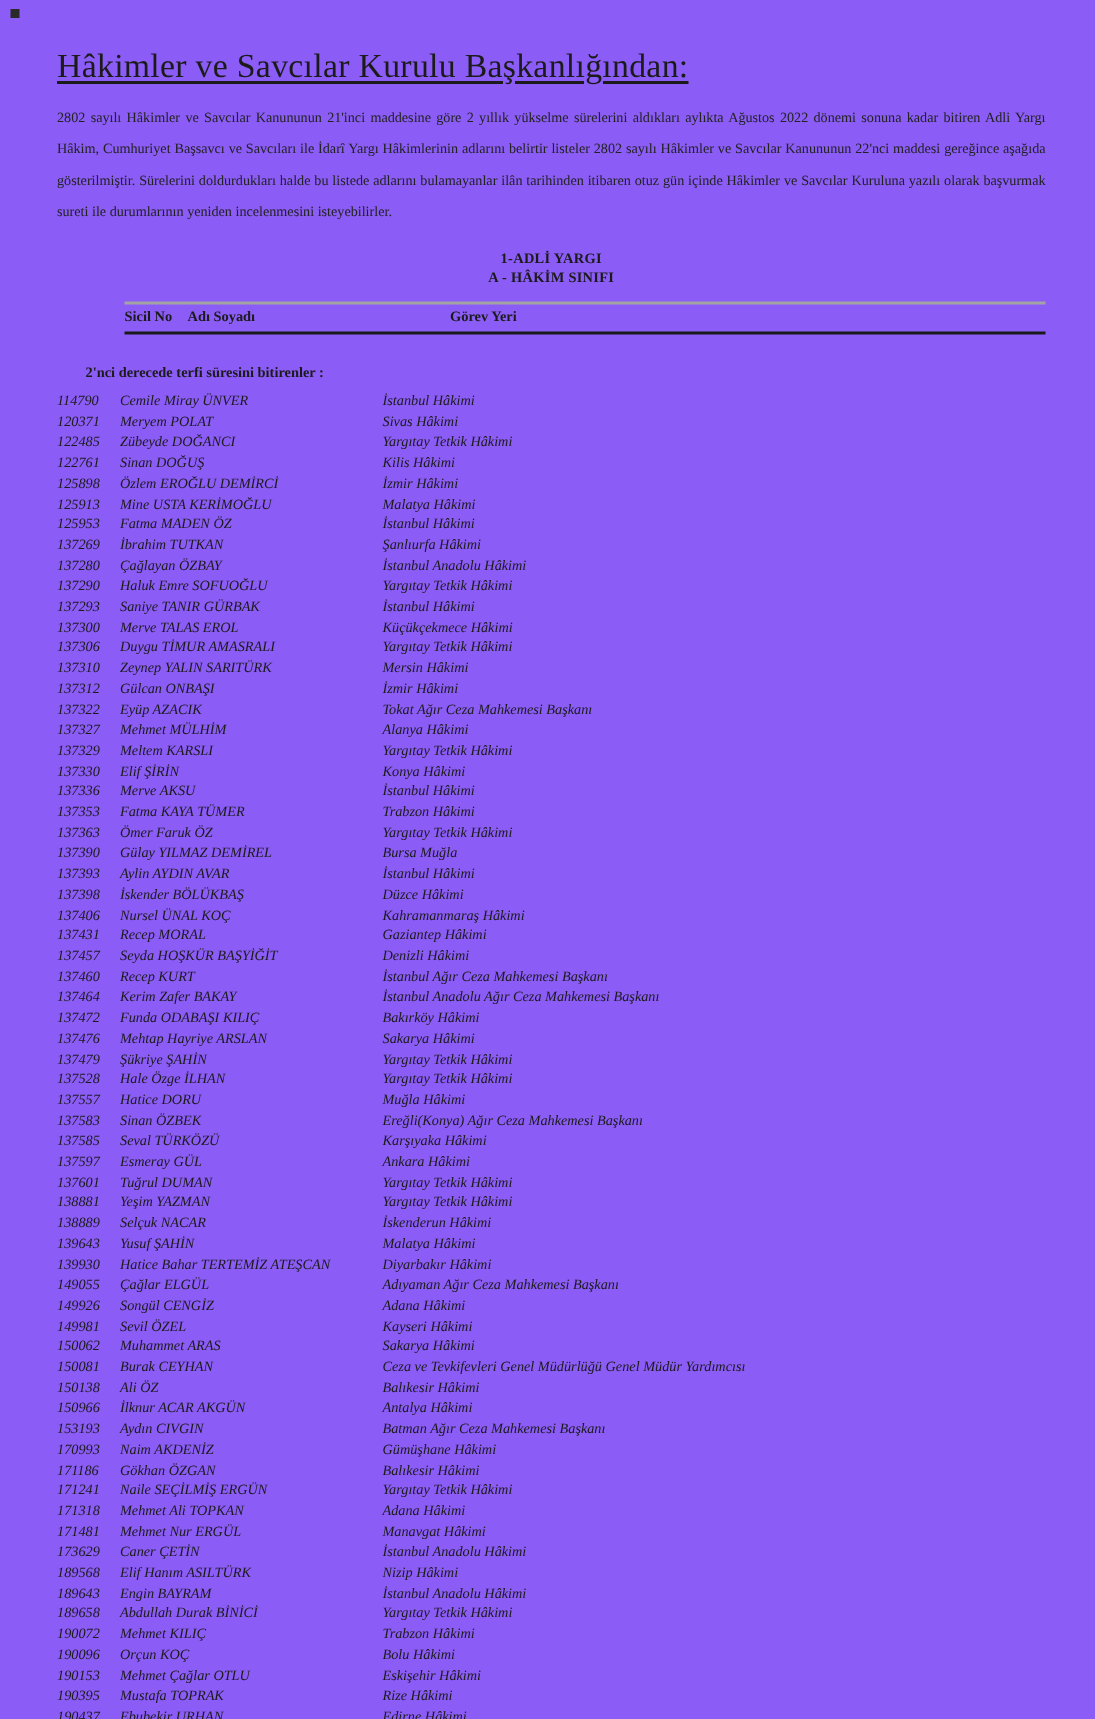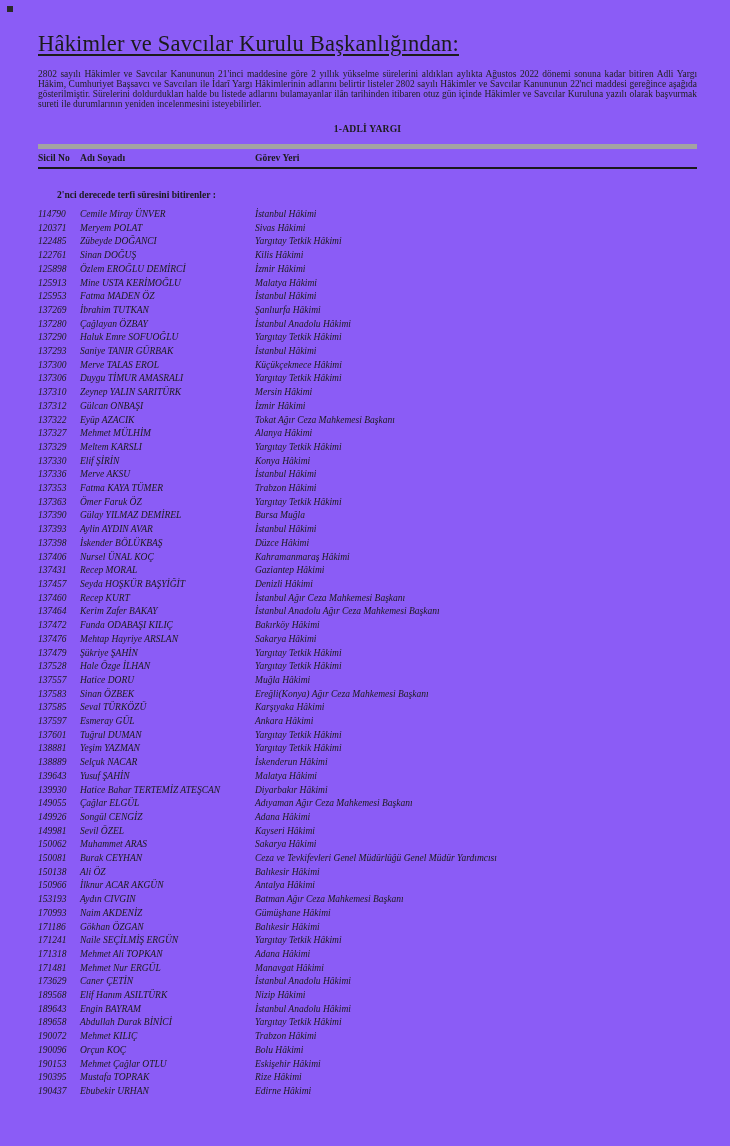--- a/index.html
+++ b/index.html
@@ -26,44 +26,45 @@
     font-weight: 400;
     letter-spacing: 0.2px;
     text-decoration: underline;
     text-underline-offset: 3px;
     text-decoration-thickness: 1.5px;
     white-space: nowrap;
   }
   .intro {
     margin: 12px 0 0 0;
     font-size: 9.45px;
-    line-height: 10px;
+    line-height: 21px;
     text-align: justify;
     color: #222;
   }
   .center-heads {
     margin-top: 13px;
     text-align: center;
     font-weight: bold;
     font-size: 9.6px;
     line-height: 13px;
     letter-spacing: 0.2px;
   }
   .grid {
     display: grid;
     grid-template-columns: 42px 175px 1fr;
     column-gap: 0;
   }
   .thead {
     margin-top: 9px;
-    border-top: 5px solid #a3a3a3;
+    border-top: 2px solid #a3a3a3;
     border-bottom: 2px solid #1a1a1a;
     padding: 3px 0 4px 0;
     font-weight: bold;
     font-size: 9.6px;
+    margin-left: 45px;
   }
   .group-heading {
     margin: 20px 0 0 19px;
     font-weight: bold;
     font-size: 9.6px;
   }
   .tbody {
     margin-top: 8px;
     font-size: 9.5px;
     font-style: italic;
@@ -82,20 +83,21 @@
 <div class="page">
 
   <div class="artifact"></div>
 
   <h1 class="title">Hâkimler ve Savcılar Kurulu Başkanlığından:</h1>
 
   <p class="intro">2802 sayılı Hâkimler ve Savcılar Kanununun 21'inci maddesine göre 2 yıllık yükselme sürelerini aldıkları aylıkta Ağustos 2022 dönemi sonuna kadar bitiren Adli Yargı Hâkim, Cumhuriyet Başsavcı ve Savcıları ile İdarî Yargı Hâkimlerinin adlarını belirtir listeler 2802 sayılı Hâkimler ve Savcılar Kanununun 22'nci maddesi gereğince aşağıda gösterilmiştir. Sürelerini doldurdukları halde bu listede adlarını bulamayanlar ilân tarihinden itibaren otuz gün içinde Hâkimler ve Savcılar Kuruluna yazılı olarak başvurmak sureti ile durumlarının yeniden incelenmesini isteyebilirler.</p>
 
   <div class="center-heads">
     <div>1-ADLİ YARGI</div>
+    <div>A - HÂKİM SINIFI</div>
   </div>
 
   <div class="thead grid">
     <span>Sicil No</span>
     <span>Adı Soyadı</span>
     <span>Görev Yeri</span>
   </div>
 
   <div class="group-heading">2'nci derecede terfi süresini bitirenler :</div>
 

